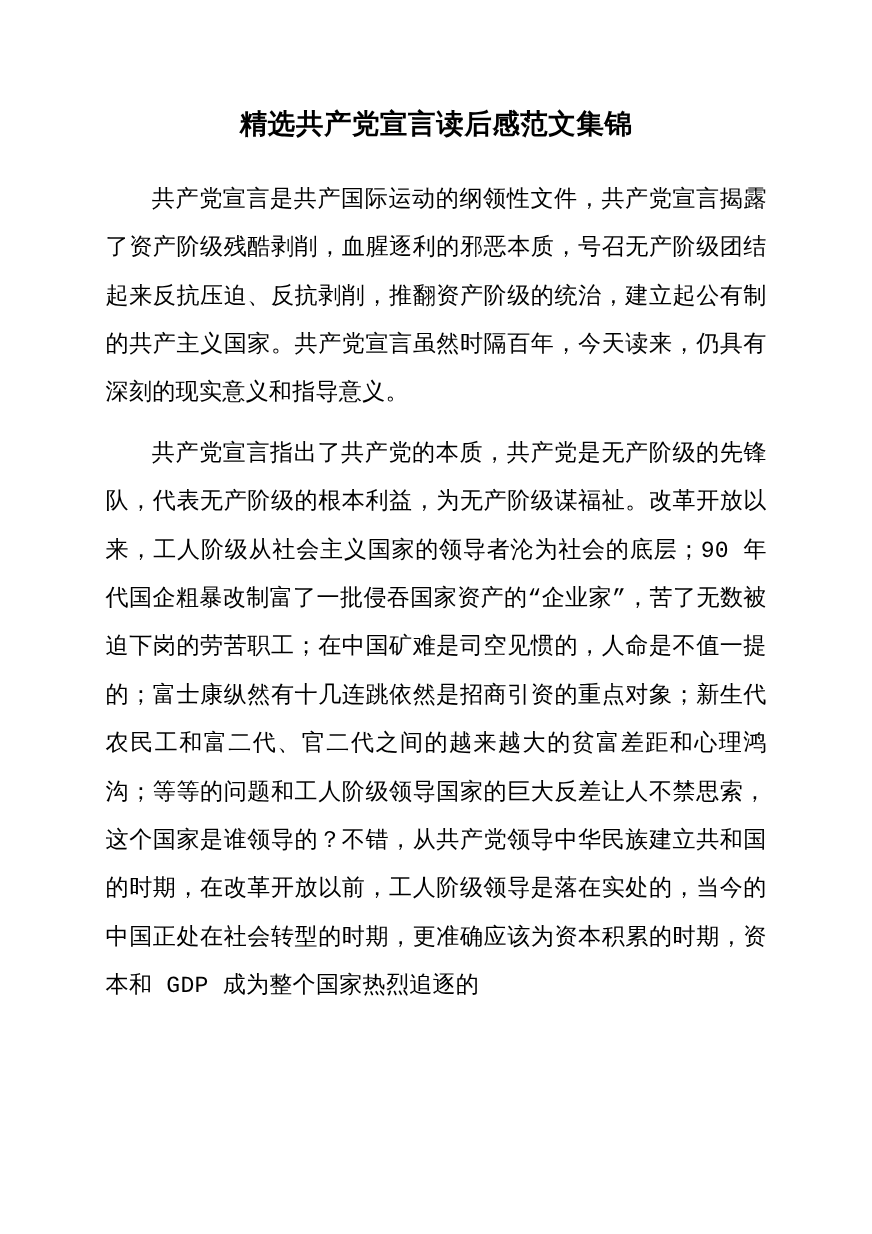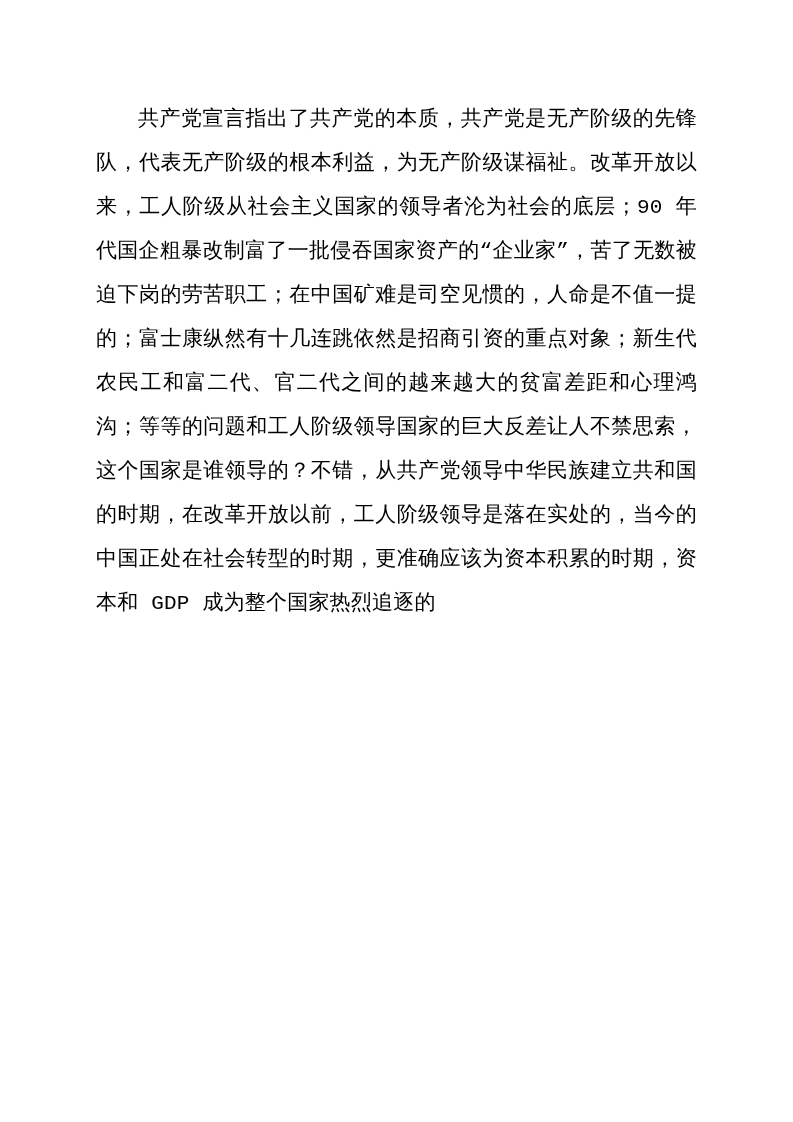--- a/index.html
+++ b/index.html
@@ -53,17 +53,19 @@
   .para:last-child {
     margin-bottom: 0;
     font-family: Liberation Mono, monospace;
   }
 </style>
 </head>
 <body>
 
 <div class="page">
   <div class="page-inner">
+    <h1 class="doc-title">精选共产党宣言读后感范文集锦</h1>
     <div class="doc-body">
+      <p class="para">共产党宣言是共产国际运动的纲领性文件，共产党宣言揭露了资产阶级残酷剥削，血腥逐利的邪恶本质，号召无产阶级团结起来反抗压迫、反抗剥削，推翻资产阶级的统治，建立起公有制的共产主义国家。共产党宣言虽然时隔百年，今天读来，仍具有深刻的现实意义和指导意义。</p>
       <p class="para">共产党宣言指出了共产党的本质，共产党是无产阶级的先锋队，代表无产阶级的根本利益，为无产阶级谋福祉。改革开放以来，工人阶级从社会主义国家的领导者沦为社会的底层；90 年代国企粗暴改制富了一批侵吞国家资产的“企业家”，苦了无数被迫下岗的劳苦职工；在中国矿难是司空见惯的，人命是不值一提的；富士康纵然有十几连跳依然是招商引资的重点对象；新生代农民工和富二代、官二代之间的越来越大的贫富差距和心理鸿沟；等等的问题和工人阶级领导国家的巨大反差让人不禁思索，这个国家是谁领导的？不错，从共产党领导中华民族建立共和国的时期，在改革开放以前，工人阶级领导是落在实处的，当今的中国正处在社会转型的时期，更准确应该为资本积累的时期，资本和 GDP 成为整个国家热烈追逐的</p>
     </div>
   </div>
 </div>
 
 </body></html>

